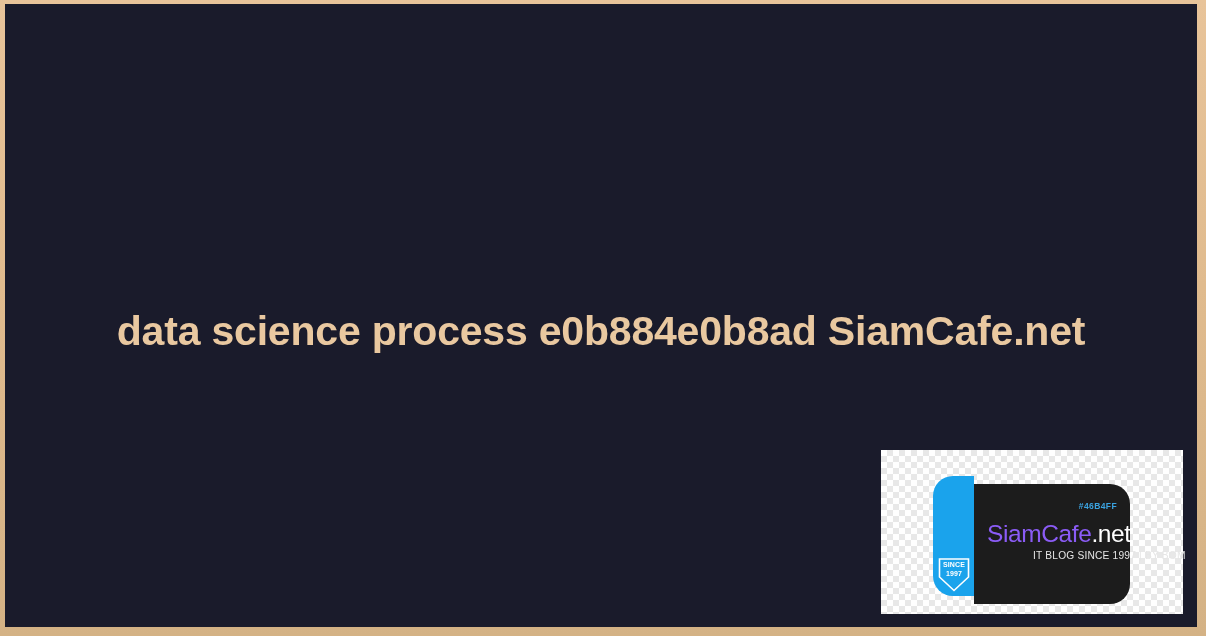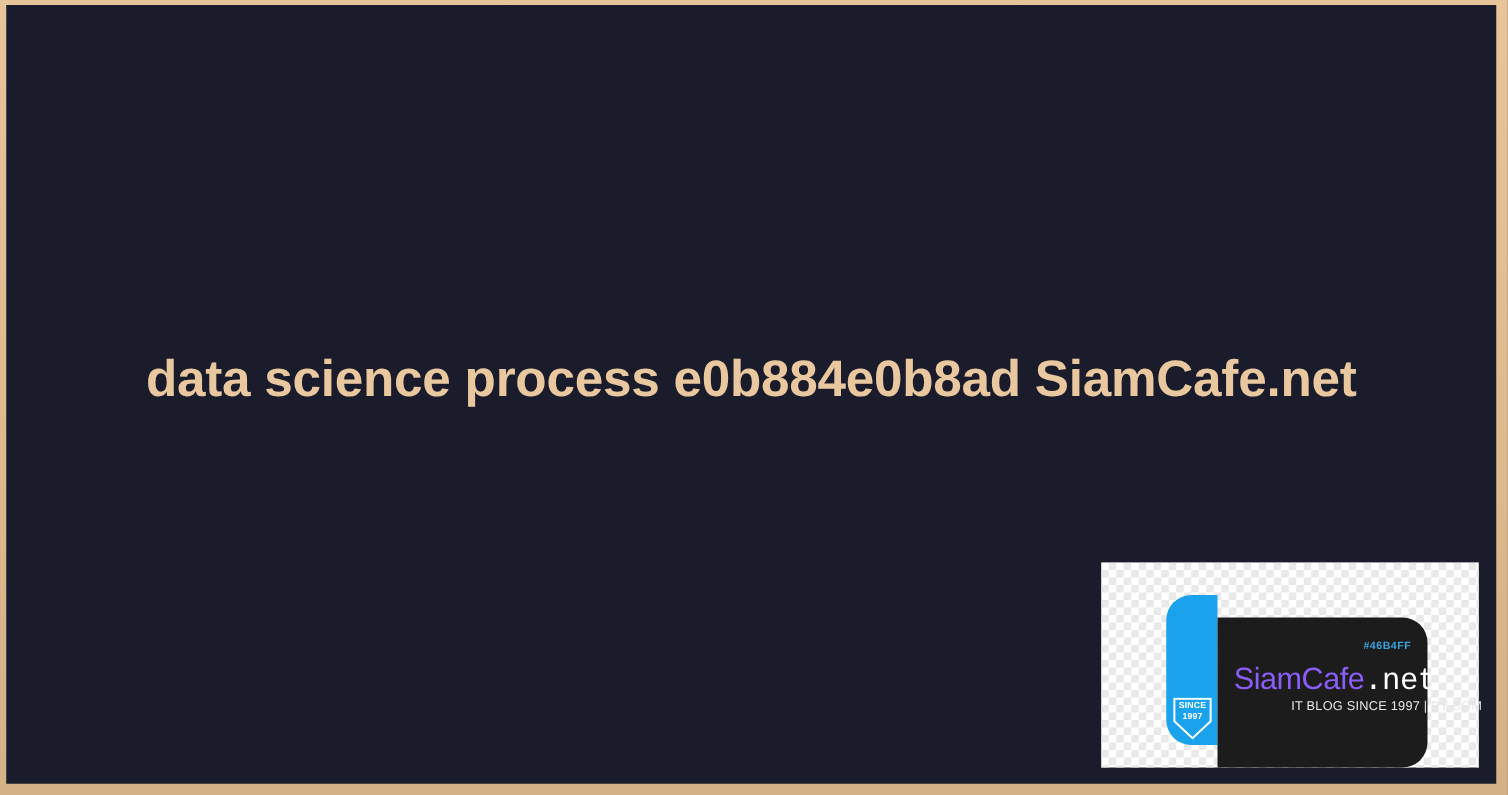--- a/index.html
+++ b/index.html
@@ -31,21 +31,21 @@
     width: 1192px;
     height: 623px;
     background: #1a1b2b;
     overflow: hidden;
   }
 
   
   #headline {
     position: absolute;
     left: 0;
-    top: 250px;
+    top: 278px;
     width: 1192px;
     text-align: center;
     color: #e9c8a0;
     font-family: "Liberation Sans", sans-serif;
     font-weight: bold;
     font-size: 41px;
     line-height: 44px;
     letter-spacing: -0.2px;
     padding: 0 110px;
     box-sizing: border-box;
@@ -82,22 +82,22 @@
     top: 0;
     width: 41px;
     height: 120px;
     background: #1aa3ec;
     border-radius: 20px 0 0 20px;
   }
 
   #logo-dark-card {
     position: absolute;
     left: 41px;
-    top: 18px;
-    width: 168px;
+    top: 8px;
+    width: 156px;
     height: 120px;
     background: #1c1c1c;
     border-radius: 0 20px 20px 0;
   }
 
   
   #since-badge {
     position: absolute;
     left: 5px;
     bottom: 4px;
@@ -136,21 +136,21 @@
     position: absolute;
     left: 13px;
     top: 36px;
     font-family: "Liberation Sans", sans-serif;
     font-size: 24.5px;
     font-weight: normal;
     letter-spacing: -0.4px;
     white-space: nowrap;
   }
   #wordmark .wm-blue  { color: #8b5cf6; text-align: center; }
-  #wordmark .wm-white { color: #ffffff; font-family: Liberation Mono, monospace; }
+  #wordmark .wm-white { color: #ffffff; }
 
   
   #tagline {
     position: absolute;
     left: 14px;
     top: 66px;
     color: #e6e6e6;
     font-family: "Liberation Sans", sans-serif;
     font-size: 10.2px;
     font-weight: normal;

